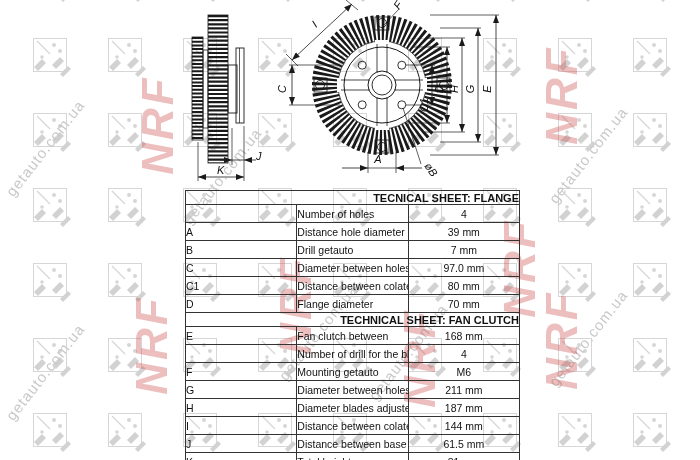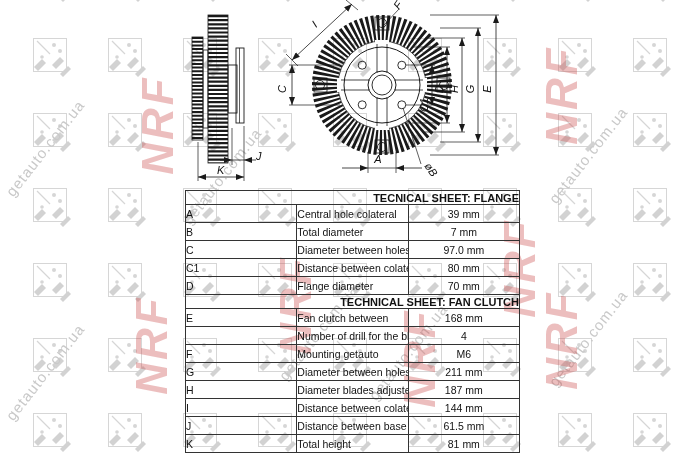--- a/index.html
+++ b/index.html
@@ -199,27 +199,32 @@
       <text x="491" y="89" class="dimtxt" stroke="none" transform="rotate(-90 491 89)" text-anchor="middle">E</text>
     </g>
   </svg>
 
   <table class="spec-table">
     <tbody>
         <tr class="hdr">
       <td colspan="3">TECNICAL SHEET: FLANGE</td>
     </tr>
     <tr>
+      <td class="col-key"></td>
+      <td class="col-desc">Number of holes</td>
+      <td class="col-val">4</td>
+    </tr>
+    <tr>
       <td class="col-key">A</td>
-      <td class="col-desc">Central hole colateral</td>
+      <td class="col-desc">Distance hole diameter</td>
       <td class="col-val">39 mm</td>
     </tr>
     <tr>
       <td class="col-key">B</td>
-      <td class="col-desc">Total diameter</td>
+      <td class="col-desc">Drill getauto</td>
       <td class="col-val">7 mm</td>
     </tr>
     <tr>
       <td class="col-key">C</td>
       <td class="col-desc">Diameter between holes center</td>
       <td class="col-val">97.0 mm</td>
     </tr>
     <tr>
       <td class="col-key">C1</td>
       <td class="col-desc">Distance between colateral holes center</td>

